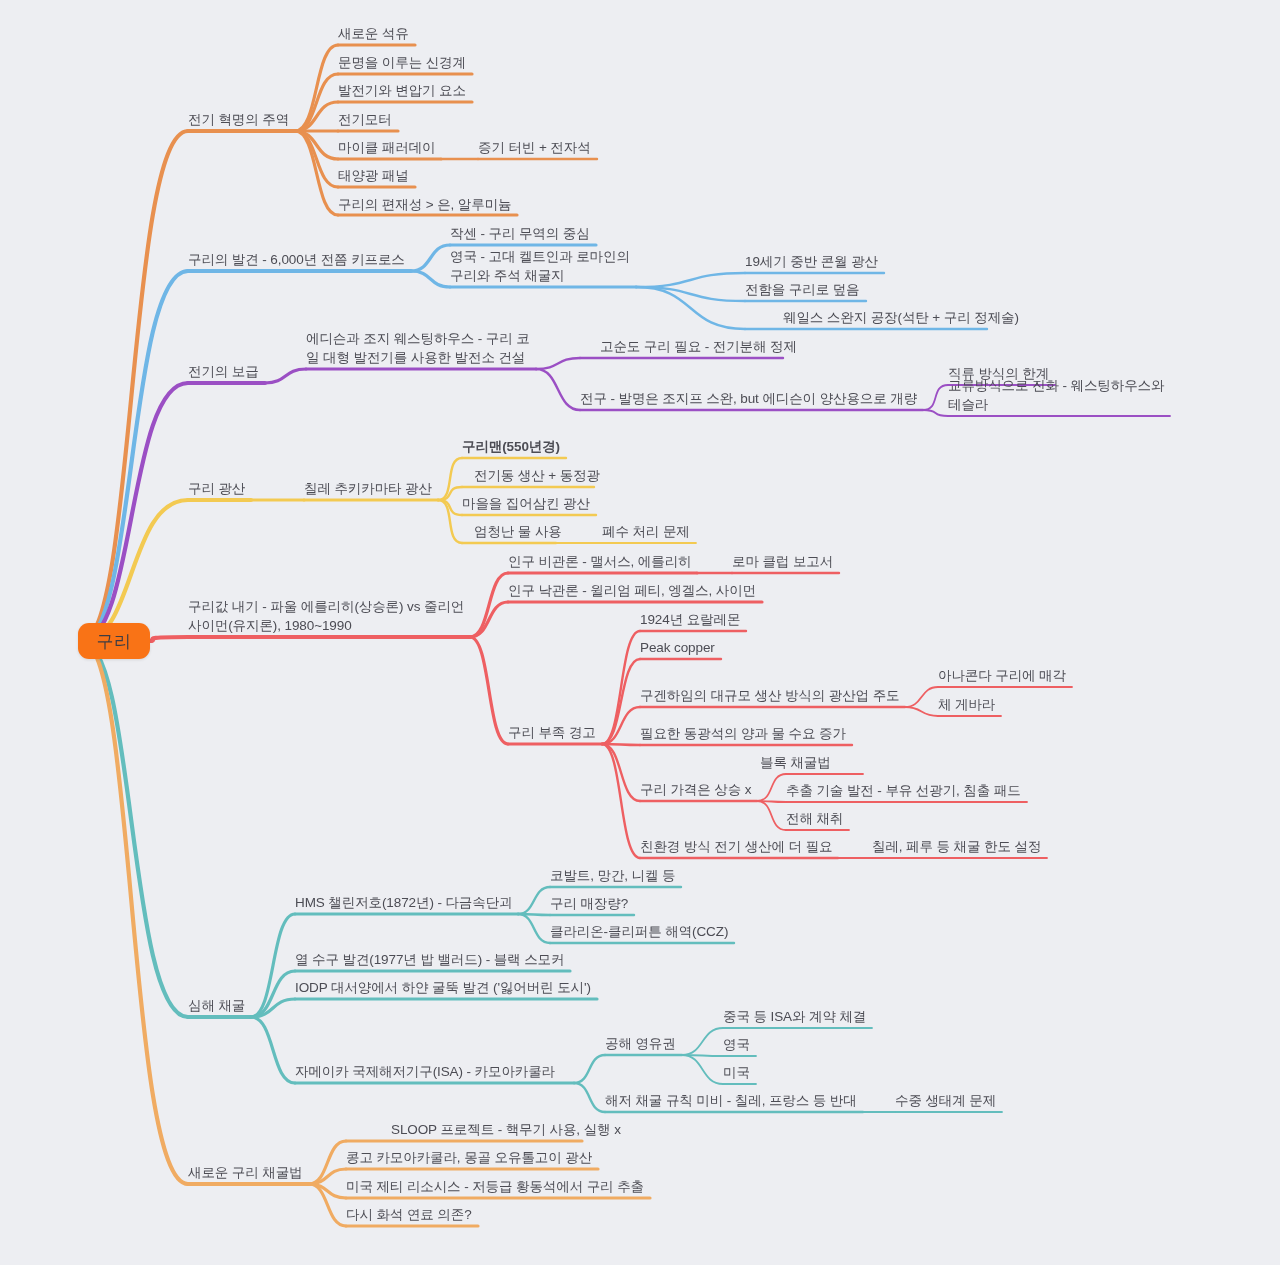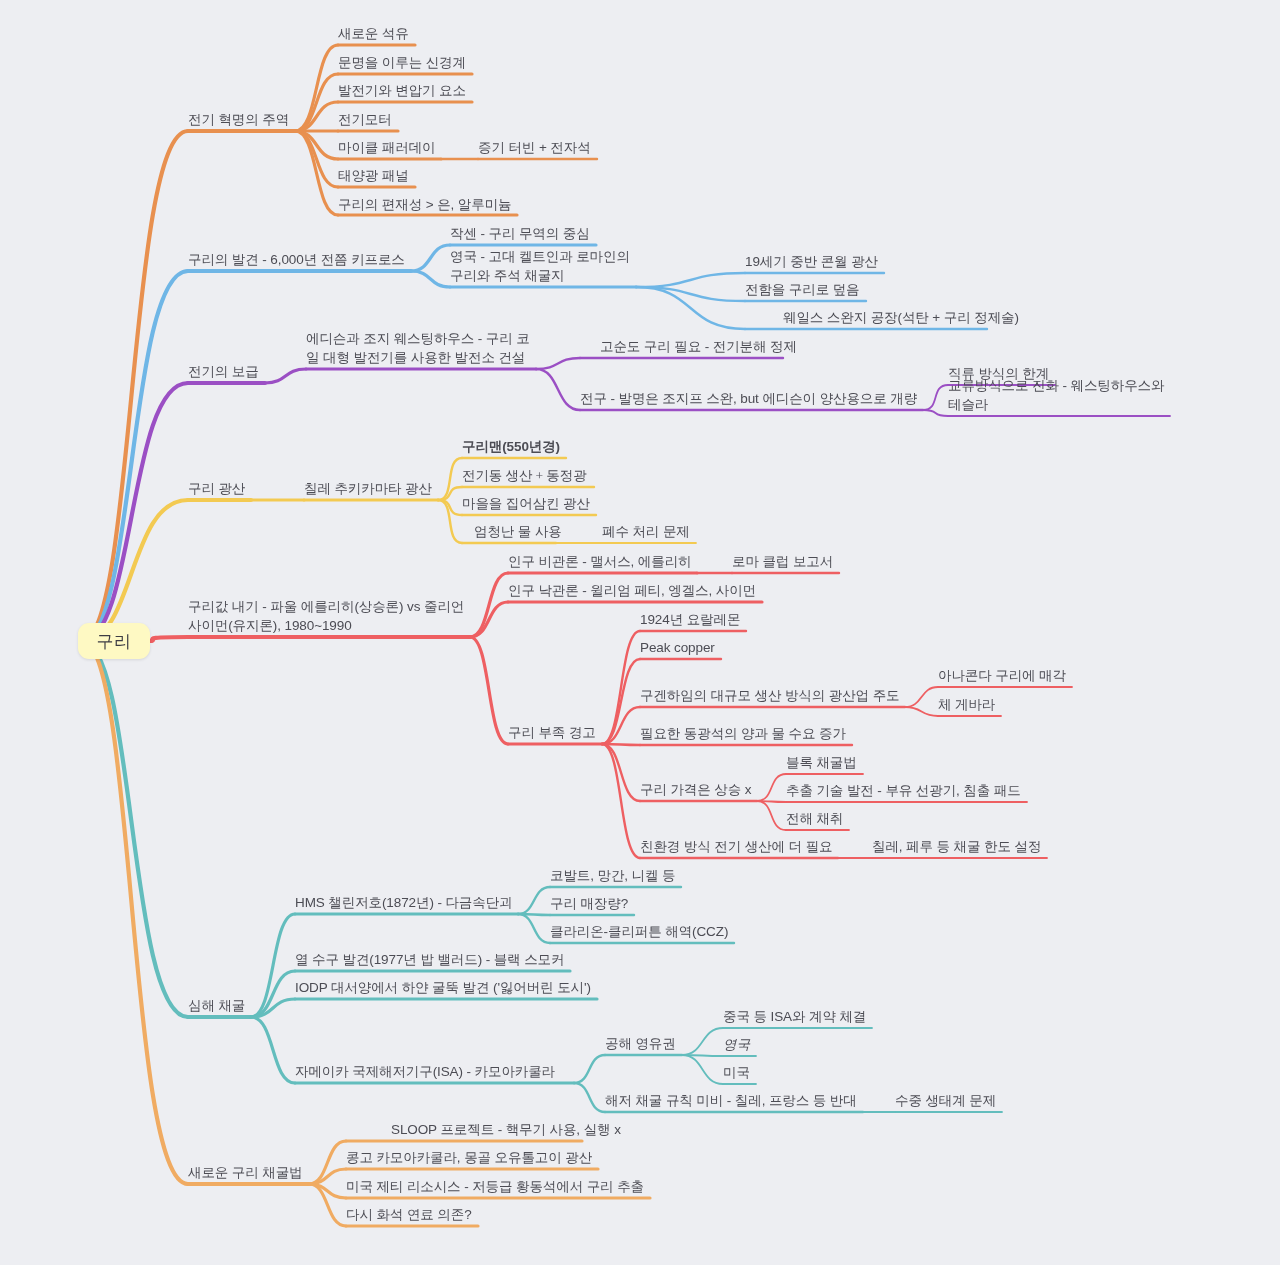--- a/index.html
+++ b/index.html
@@ -14,21 +14,21 @@
   .node-text{
     position:absolute;
     color:#4c4c54;
     font-size:13.5px;
     line-height:19px;
     white-space:pre;
     letter-spacing:-0.1px;
   }
   .root-node{
     position:absolute;
-    background:#fef9c3;
+    background:#f97316;
     border-radius:11px;
     box-shadow:0 1px 3px rgba(0,0,0,.10);
     display:flex;align-items:center;justify-content:center;
     color:#3d3d44;
     font-size:17px;
     letter-spacing:0.5px;
   }
 </style>
 </head>
 <body>
@@ -187,53 +187,53 @@
     <div class="node-text" style="left: 306px; top: 329px;">에디슨과 조지 웨스팅하우스 - 구리 코
 일 대형 발전기를 사용한 발전소 건설</div>
     <div class="node-text" style="left: 580px; top: 337px; margin-left: 20px;">고순도 구리 필요 - 전기분해 정제</div>
     <div class="node-text" style="left: 580px; top: 389px;">전구 - 발명은 조지프 스완, but 에디슨이 양산용으로 개량</div>
     <div class="node-text" style="left: 948px; top: 364px;">직류 방식의 한계</div>
     <div class="node-text" style="left: 948px; top: 376px;">교류방식으로 진화 - 웨스팅하우스와
 테슬라</div>
     <div class="node-text" style="left: 188px; top: 479px;">구리 광산</div>
     <div class="node-text" style="left: 304px; top: 479px;">칠레 추키카마타 광산</div>
     <div class="node-text" style="left: 462px; top: 437px; font-weight: bold;">구리맨(550년경)</div>
-    <div class="node-text" style="left: 462px; top: 466px; font-family: Liberation Serif, serif;">전기동 생산 + 동정광</div>
+    <div class="node-text" style="left: 474px; top: 466px;">전기동 생산 + 동정광</div>
     <div class="node-text" style="left: 462px; top: 494px;">마을을 집어삼킨 광산</div>
     <div class="node-text" style="left: 474px; top: 522px;">엄청난 물 사용</div>
     <div class="node-text" style="left: 602px; top: 522px;">폐수 처리 문제</div>
     <div class="node-text" style="left: 188px; top: 597px;">구리값 내기 - 파울 에를리히(상승론) vs 줄리언
 사이먼(유지론), 1980~1990</div>
     <div class="node-text" style="left: 508px; top: 552px;">인구 비관론 - 맬서스, 에를리히</div>
     <div class="node-text" style="left: 732px; top: 552px;">로마 클럽 보고서</div>
     <div class="node-text" style="left: 508px; top: 581px;">인구 낙관론 - 윌리엄 페티, 엥겔스, 사이먼</div>
     <div class="node-text" style="left: 508px; top: 723px;">구리 부족 경고</div>
     <div class="node-text" style="left: 640px; top: 610px;">1924년 요랄레몬</div>
     <div class="node-text" style="left: 640px; top: 638px;">Peak copper</div>
     <div class="node-text" style="left: 640px; top: 686px;">구겐하임의 대규모 생산 방식의 광산업 주도</div>
     <div class="node-text" style="left: 938px; top: 666px;">아나콘다 구리에 매각</div>
     <div class="node-text" style="left: 938px; top: 695px;">체 게바라</div>
     <div class="node-text" style="left: 640px; top: 724px;">필요한 동광석의 양과 물 수요 증가</div>
     <div class="node-text" style="left: 640px; top: 780px;">구리 가격은 상승 x</div>
-    <div class="node-text" style="left: 786px; top: 753px;">블록 채굴법</div>
+    <div class="node-text" style="left: 760px; top: 753px;">블록 채굴법</div>
     <div class="node-text" style="left: 786px; top: 781px;">추출 기술 발전 - 부유 선광기, 침출 패드</div>
     <div class="node-text" style="left: 786px; top: 809px;">전해 채취</div>
     <div class="node-text" style="left: 640px; top: 837px;">친환경 방식 전기 생산에 더 필요</div>
     <div class="node-text" style="left: 872px; top: 837px;">칠레, 페루 등 채굴 한도 설정</div>
     <div class="node-text" style="left: 188px; top: 996px;">심해 채굴</div>
     <div class="node-text" style="left: 295px; top: 893px;">HMS 챌린저호(1872년) - 다금속단괴</div>
     <div class="node-text" style="left: 550px; top: 866px;">코발트, 망간, 니켈 등</div>
     <div class="node-text" style="left: 550px; top: 894px;">구리 매장량?</div>
     <div class="node-text" style="left: 550px; top: 922px;">클라리온-클리퍼튼 해역(CCZ)</div>
     <div class="node-text" style="left: 295px; top: 950px;">열 수구 발견(1977년 밥 밸러드) - 블랙 스모커</div>
     <div class="node-text" style="left: 295px; top: 978px;">IODP 대서양에서 하얀 굴뚝 발견 ('잃어버린 도시')</div>
     <div class="node-text" style="left: 295px; top: 1062px;">자메이카 국제해저기구(ISA) - 카모아카쿨라</div>
     <div class="node-text" style="left: 605px; top: 1034px;">공해 영유권</div>
     <div class="node-text" style="left: 723px; top: 1007px;">중국 등 ISA와 계약 체결</div>
-    <div class="node-text" style="left: 723px; top: 1035px; font-style: italic;">영국</div>
+    <div class="node-text" style="left: 723px; top: 1035px;">영국</div>
     <div class="node-text" style="left: 723px; top: 1063px;">미국</div>
     <div class="node-text" style="left: 605px; top: 1091px;">해저 채굴 규칙 미비 - 칠레, 프랑스 등 반대</div>
     <div class="node-text" style="left: 895px; top: 1091px;">수중 생태계 문제</div>
     <div class="node-text" style="left: 188px; top: 1163px;">새로운 구리 채굴법</div>
     <div class="node-text" style="left: 346px; top: 1120px; margin-left: 45px;">SLOOP 프로젝트 - 핵무기 사용, 실행 x</div>
     <div class="node-text" style="left: 346px; top: 1148px;">콩고 카모아카쿨라, 몽골 오유톨고이 광산</div>
     <div class="node-text" style="left: 346px; top: 1177px;">미국 제티 리소시스 - 저등급 황동석에서 구리 추출</div>
     <div class="node-text" style="left: 346px; top: 1205px;">다시 화석 연료 의존?</div>
   </div>
 

